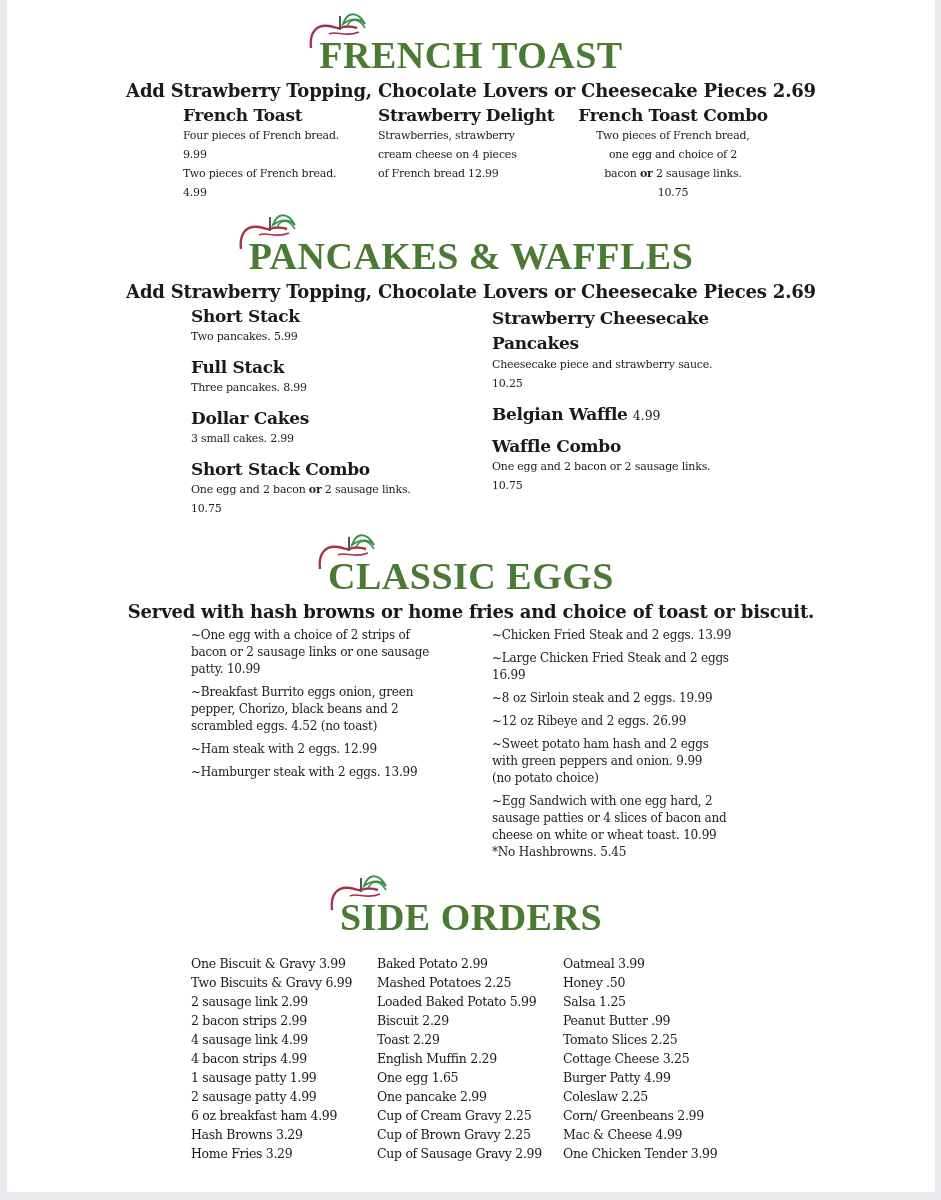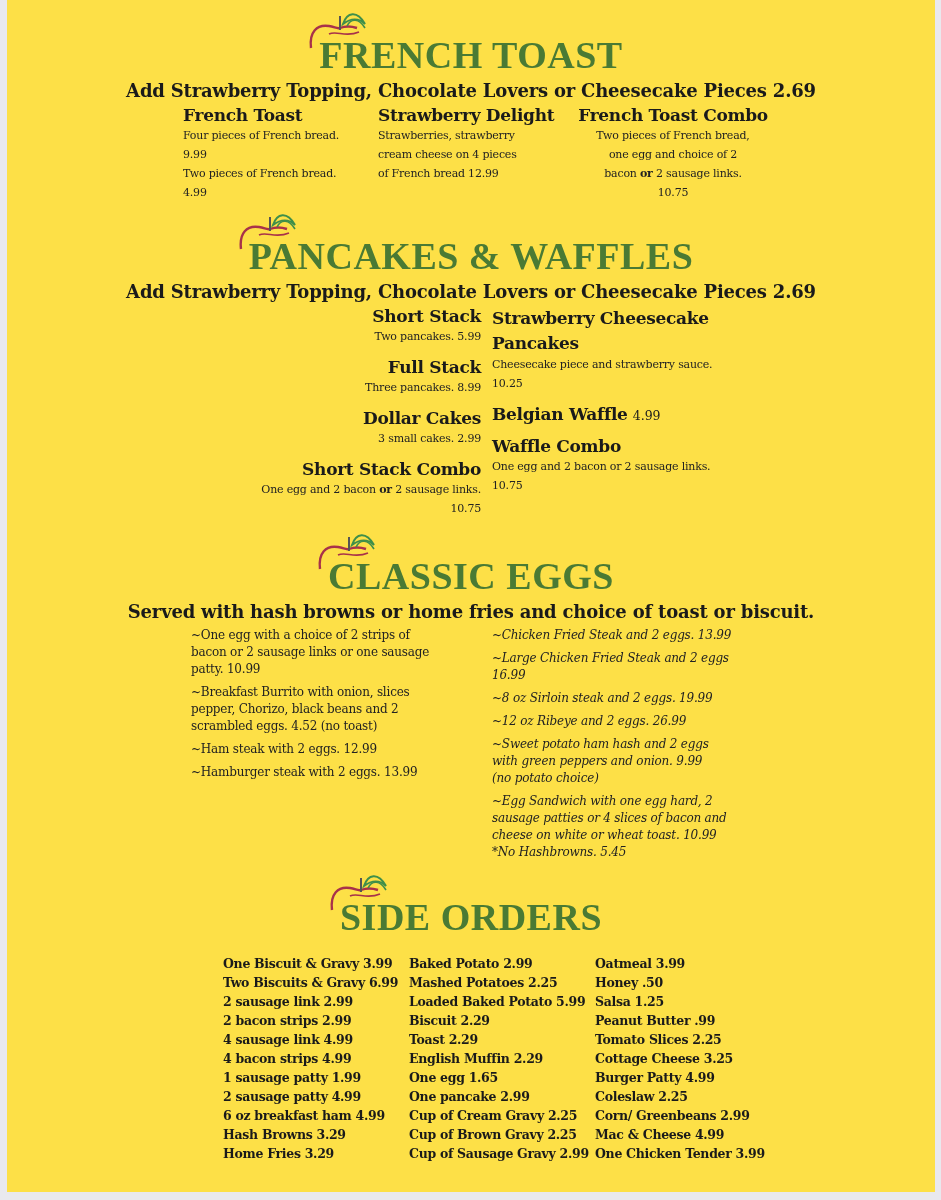--- a/index.html
+++ b/index.html
@@ -4,42 +4,42 @@
 <style>
   html, body { margin: 0; padding: 0; }
   body {
     width: 941px; height: 1200px; overflow: hidden;
     background: #e9e9ee;
     font-family: "DejaVu Serif", serif;
     color: #1c1c1c;
   }
   .page {
     position: absolute; left: 7px; top: 0; width: 928px; height: 1192px;
-    background: #fde047;
+    background: #ffffff;
   }
   .sec-head { position: absolute; left: 0; width: 928px; text-align: center; }
   .title-wrap { position: relative; display: inline-block; }
   .title {
     font-family: "Liberation Serif", serif;
     font-weight: bold; color: #4a7a34;
     font-size: 38px; letter-spacing: 0.5px; line-height: 1;
   }
   .apple { position: absolute; left: -12px; top: -26px; width: 62px; height: 40px; }
   .subtitle {
     font-family: "DejaVu Serif", serif; font-weight: bold;
     font-size: 18px; color: #1a1a1a; margin-top: 6px;
     letter-spacing: -0.2px;
   }
   .item-name { font-weight: bold; font-size: 17px; color: #1a1a1a; line-height: 22px; letter-spacing: -0.3px; }
   .item-desc { font-size: 11px; line-height: 19px; color: #222; letter-spacing: -0.2px; }
   .item-desc b { font-weight: bold; }
   .inline-price { font-size: 12.5px; font-weight: normal; }
   .col { position: absolute; }
   .egg { font-size: 12px; line-height: 17px; color: #222; margin-bottom: 6px; letter-spacing: -0.2px; }
-  .side { font-family: "DejaVu Serif", serif; font-weight: bold; font-size: 12.5px; line-height: 19px; color: #1a1a1a; letter-spacing: -0.3px; white-space: nowrap; margin-left: 32px; }
+  .side { font-family: "DejaVu Serif", serif; font-weight: normal; font-size: 12.5px; line-height: 19px; color: #1a1a1a; letter-spacing: -0.3px; white-space: nowrap; }
 </style>
 </head>
 <body>
 
 <div class="page">
 
   <div class="sec-head" style="top:36px;">
     <div class="title-wrap">
       <svg class="apple" viewBox="0 0 62 40">
         <path d="M4 38 C2 22 10 14 22 16 C28 17 30 19 33 18 C38 16 44 16 50 18" stroke="#a8324a" stroke-width="2.4" fill="none"></path>
@@ -81,21 +81,21 @@
         <path d="M22 24 C30 20 38 28 52 22" stroke="#a8324a" stroke-width="1.6" fill="none"></path>
         <line x1="33" y1="6" x2="33" y2="20" stroke="#555" stroke-width="2"></line>
         <path d="M36 14 C40 2 50 0 58 14 C52 8 44 8 36 14 Z" fill="none" stroke="#3f8f4a" stroke-width="2"></path>
         <path d="M40 16 C44 8 52 8 58 18" stroke="#3f8f4a" stroke-width="1.6" fill="none"></path>
       </svg>
       <div class="title">PANCAKES &amp; WAFFLES</div>
     </div>
     <div class="subtitle">Add Strawberry Topping, Chocolate Lovers or Cheesecake Pieces 2.69</div>
   </div>
 
-  <div class="col" style="left:184px; top:305px; width:290px;text-align:right;">
+  <div class="col" style="left:184px; top:305px; width:290px;">
     <div style="margin-bottom:10px;">
       <div class="item-name">Short Stack</div>
       <div class="item-desc">Two pancakes. 5.99</div>
     </div>
     <div style="margin-bottom:10px;">
       <div class="item-name">Full Stack</div>
       <div class="item-desc">Three pancakes. 8.99</div>
     </div>
     <div style="margin-bottom:10px;">
       <div class="item-name">Dollar Cakes</div>
@@ -140,32 +140,32 @@
     <div class="subtitle">Served with hash browns or home fries and choice of toast or biscuit.</div>
   </div>
 
   <div class="col" style="left:184px; top:627px; width:290px;" id="eggs-left">
       <div class="egg">
         <div>~One egg with a choice of 2 strips of</div>
         <div>bacon or 2 sausage links or one sausage</div>
         <div>patty. 10.99</div>
       </div>
       <div class="egg">
-        <div>~Breakfast Burrito with onion, slices</div>
+        <div>~Breakfast Burrito eggs onion, green</div>
         <div>pepper, Chorizo, black beans and 2</div>
         <div>scrambled eggs. 4.52 (no toast)</div>
       </div>
       <div class="egg">
         <div>~Ham steak with 2 eggs. 12.99</div>
       </div>
       <div class="egg">
         <div>~Hamburger steak with 2 eggs. 13.99</div>
       </div>
     </div>
-  <div class="col" style="left:485px; top:627px; width:290px;font-style:italic;" id="eggs-right">
+  <div class="col" style="left:485px; top:627px; width:290px;" id="eggs-right">
       <div class="egg">
         <div>~Chicken Fried Steak and 2 eggs. 13.99</div>
       </div>
       <div class="egg">
         <div>~Large Chicken Fried Steak and 2 eggs</div>
         <div>16.99</div>
       </div>
       <div class="egg">
         <div>~8 oz Sirloin steak and 2 eggs. 19.99</div>
       </div>

